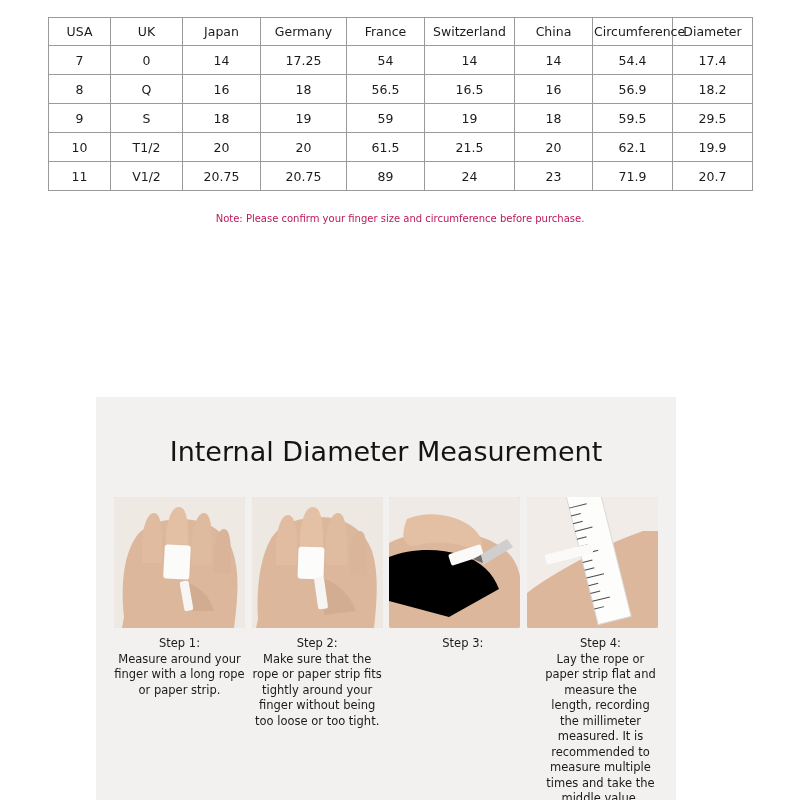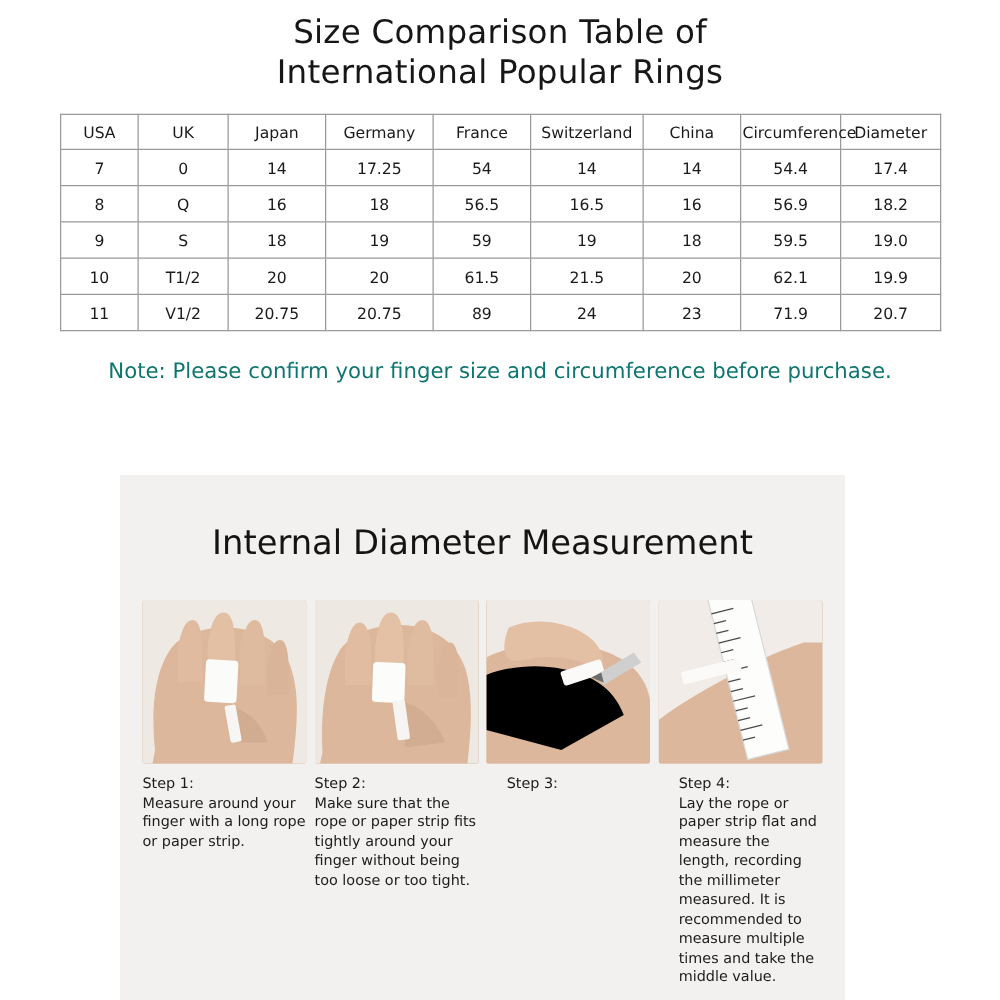--- a/index.html
+++ b/index.html
@@ -66,22 +66,22 @@
   td.small-head {
     font-size: 11.5px;
   }
   td.body-cell {
     font-size: 13px;
   }
 
   
   .note {
     text-align: center;
-    color: #0f766e;
-    font-size: 17px;
+    color: #be185d;
+    font-size: 10px;
     margin-top: 22px;
   }
 
   
   .panel {
     position: absolute;
     left: 96px;
     top: 380px;
     width: 580px;
     height: 420px;
@@ -109,43 +109,40 @@
     width: 131px;
     height: 131px;
     border-radius: 2px;
     overflow: hidden;
     position: relative;
     background: #d8bca6;
   }
   .photo svg { display: block; }
 
   .step-caption {
+    text-align: center;
     font-size: 11.5px;
     line-height: 15.5px;
     color: #1b1b1b;
     margin-top: 8px;
   }
   .step-caption .step-label {
     display: block;
   }
   .step-caption .step-text {
     display: block;
   }
   
   .step-3 .step-caption, .step-4 .step-caption { position: relative; margin-left: 16px; }
 </style>
 </head>
 <body>
 
 <div class="page">
 
-  <div class="main-title">
-    <span class="line">Size Comparison Table of</span>
-    <span class="line">International Popular Rings</span>
-  </div>
 
   <div class="table-wrap">
     <table class="size-table">
       <colgroup>
         <col style="width:62px">
         <col style="width:72px">
         <col style="width:78px">
         <col style="width:86px">
         <col style="width:78px">
         <col style="width:90px">
@@ -190,21 +187,21 @@
         </tr>
         <tr>
           <td class="body-cell">9</td>
           <td class="body-cell">S</td>
           <td class="body-cell">18</td>
           <td class="body-cell">19</td>
           <td class="body-cell">59</td>
           <td class="body-cell">19</td>
           <td class="body-cell">18</td>
           <td class="body-cell">59.5</td>
-          <td class="body-cell">19.0</td>
+          <td class="body-cell">29.5</td>
         </tr>
         <tr>
           <td class="body-cell">10</td>
           <td class="body-cell">T1/2</td>
           <td class="body-cell">20</td>
           <td class="body-cell">20</td>
           <td class="body-cell">61.5</td>
           <td class="body-cell">21.5</td>
           <td class="body-cell">20</td>
           <td class="body-cell">62.1</td>

